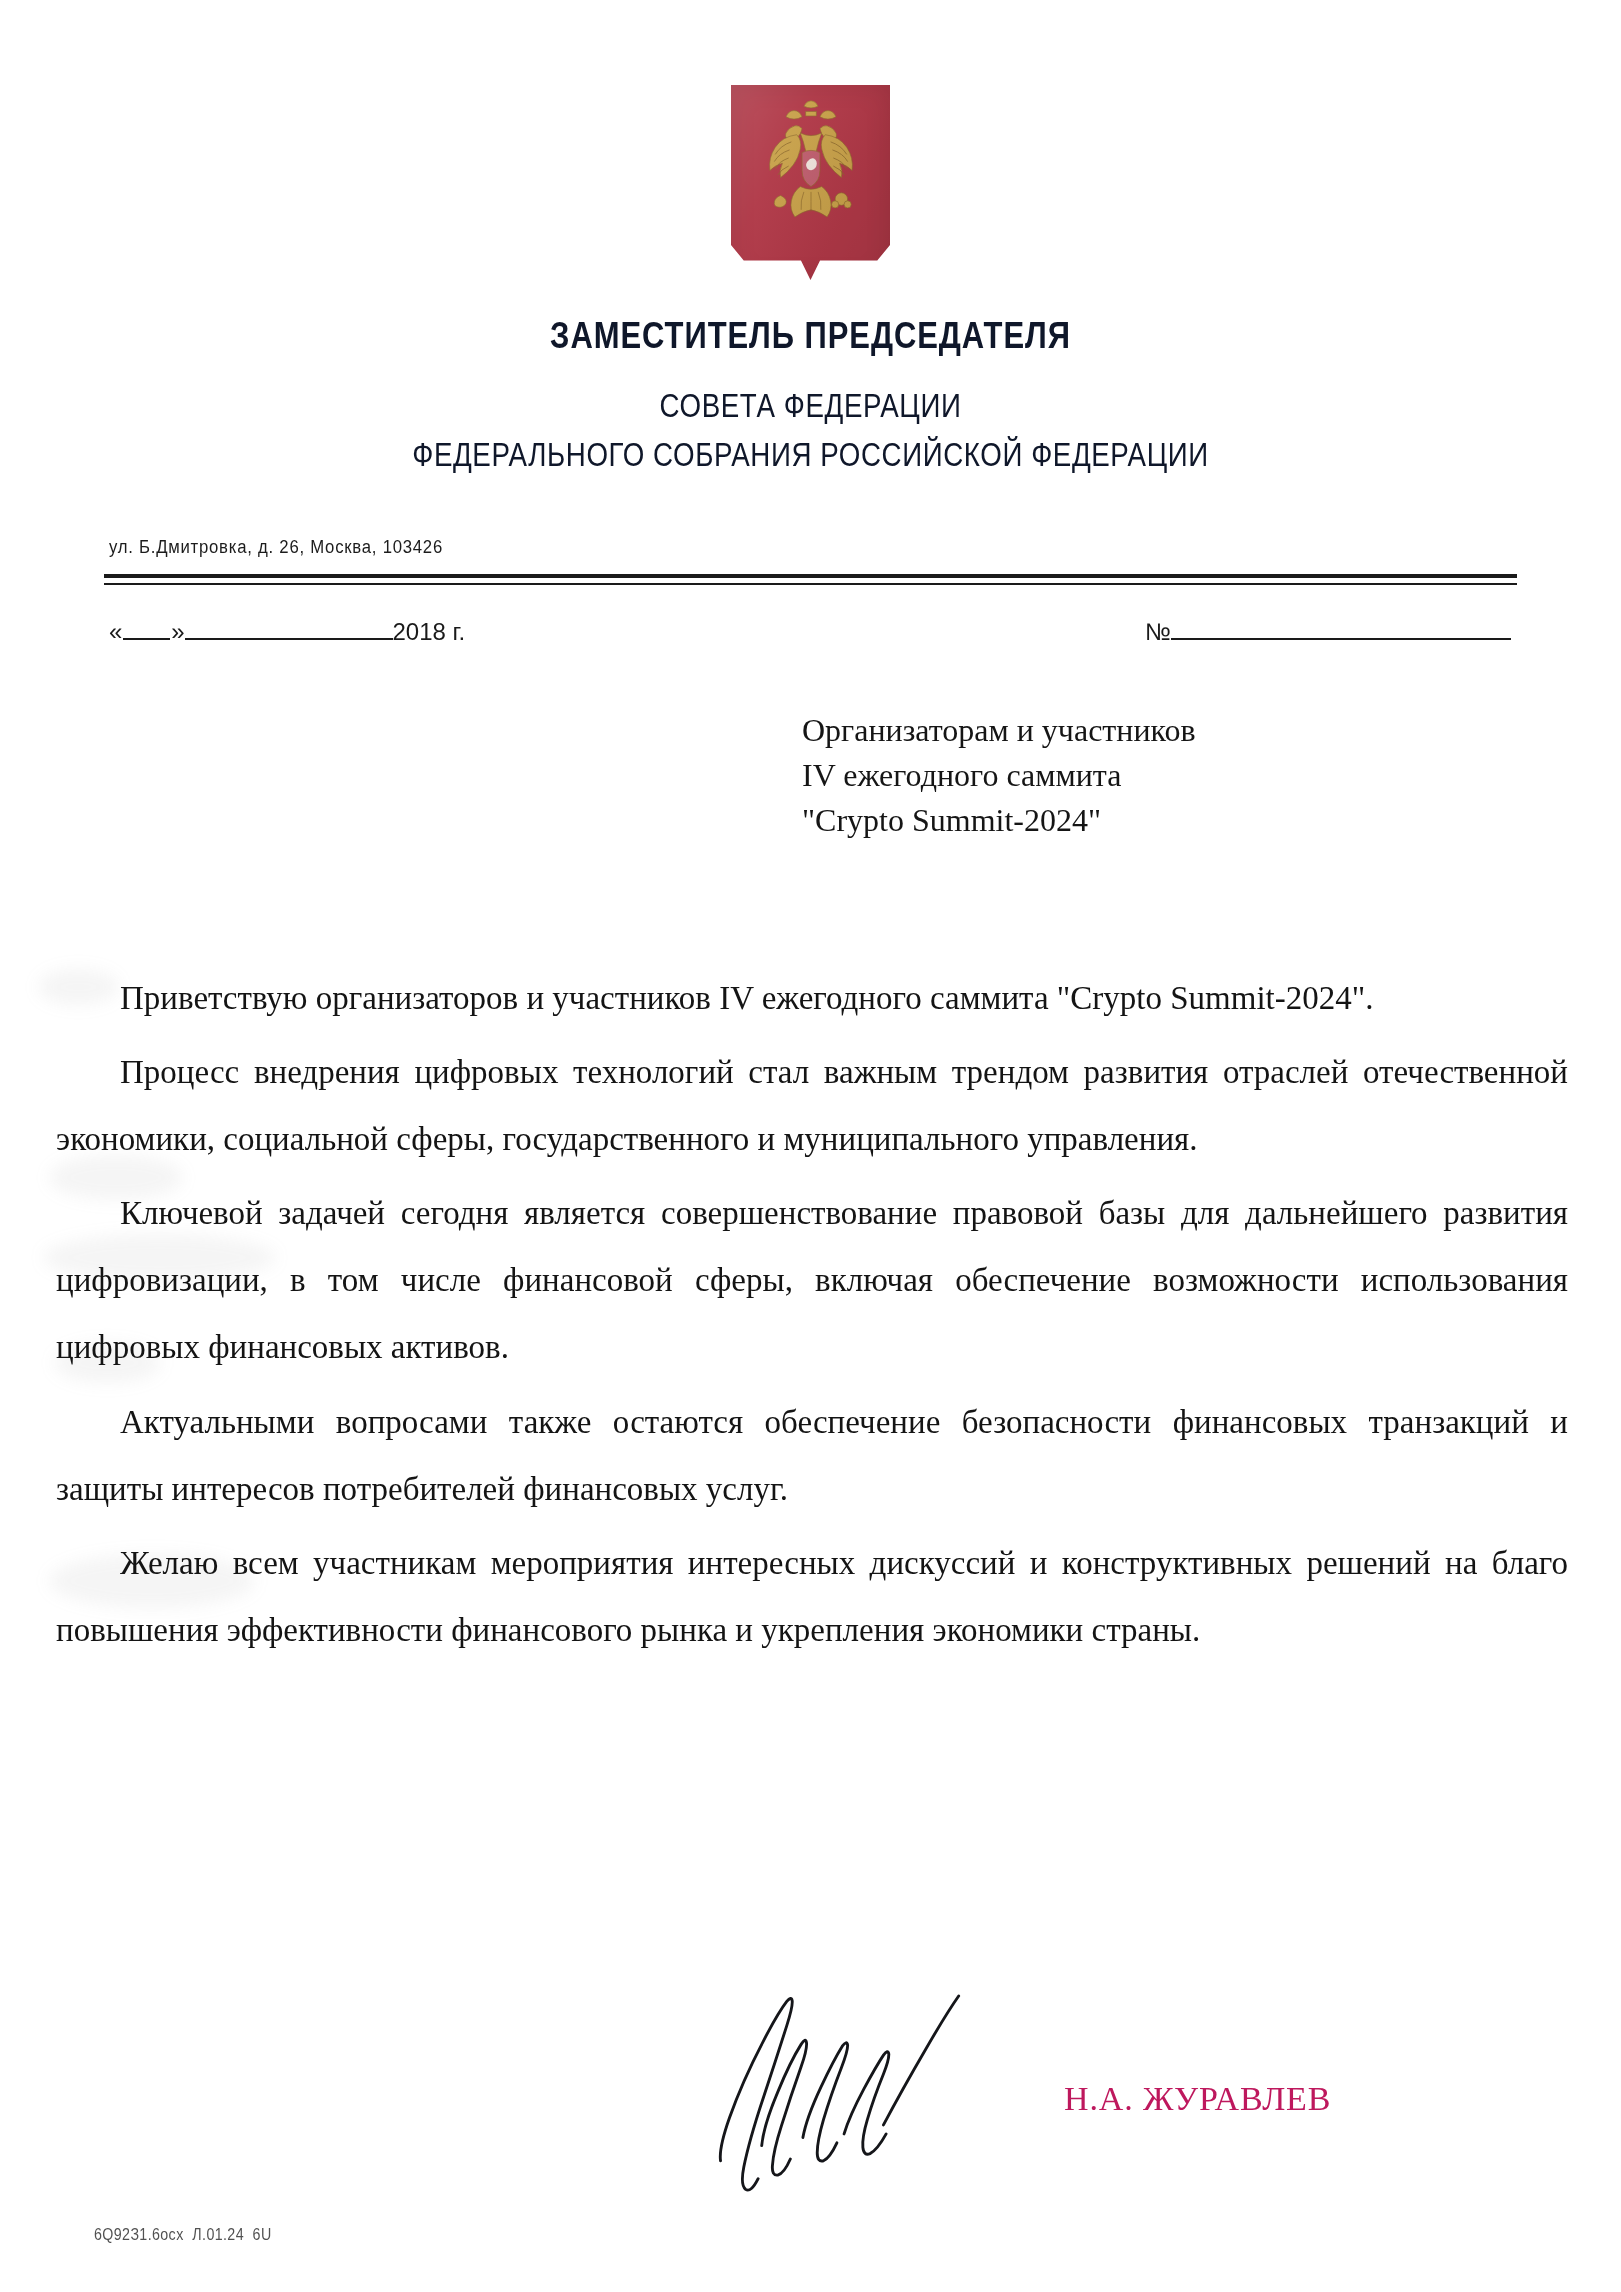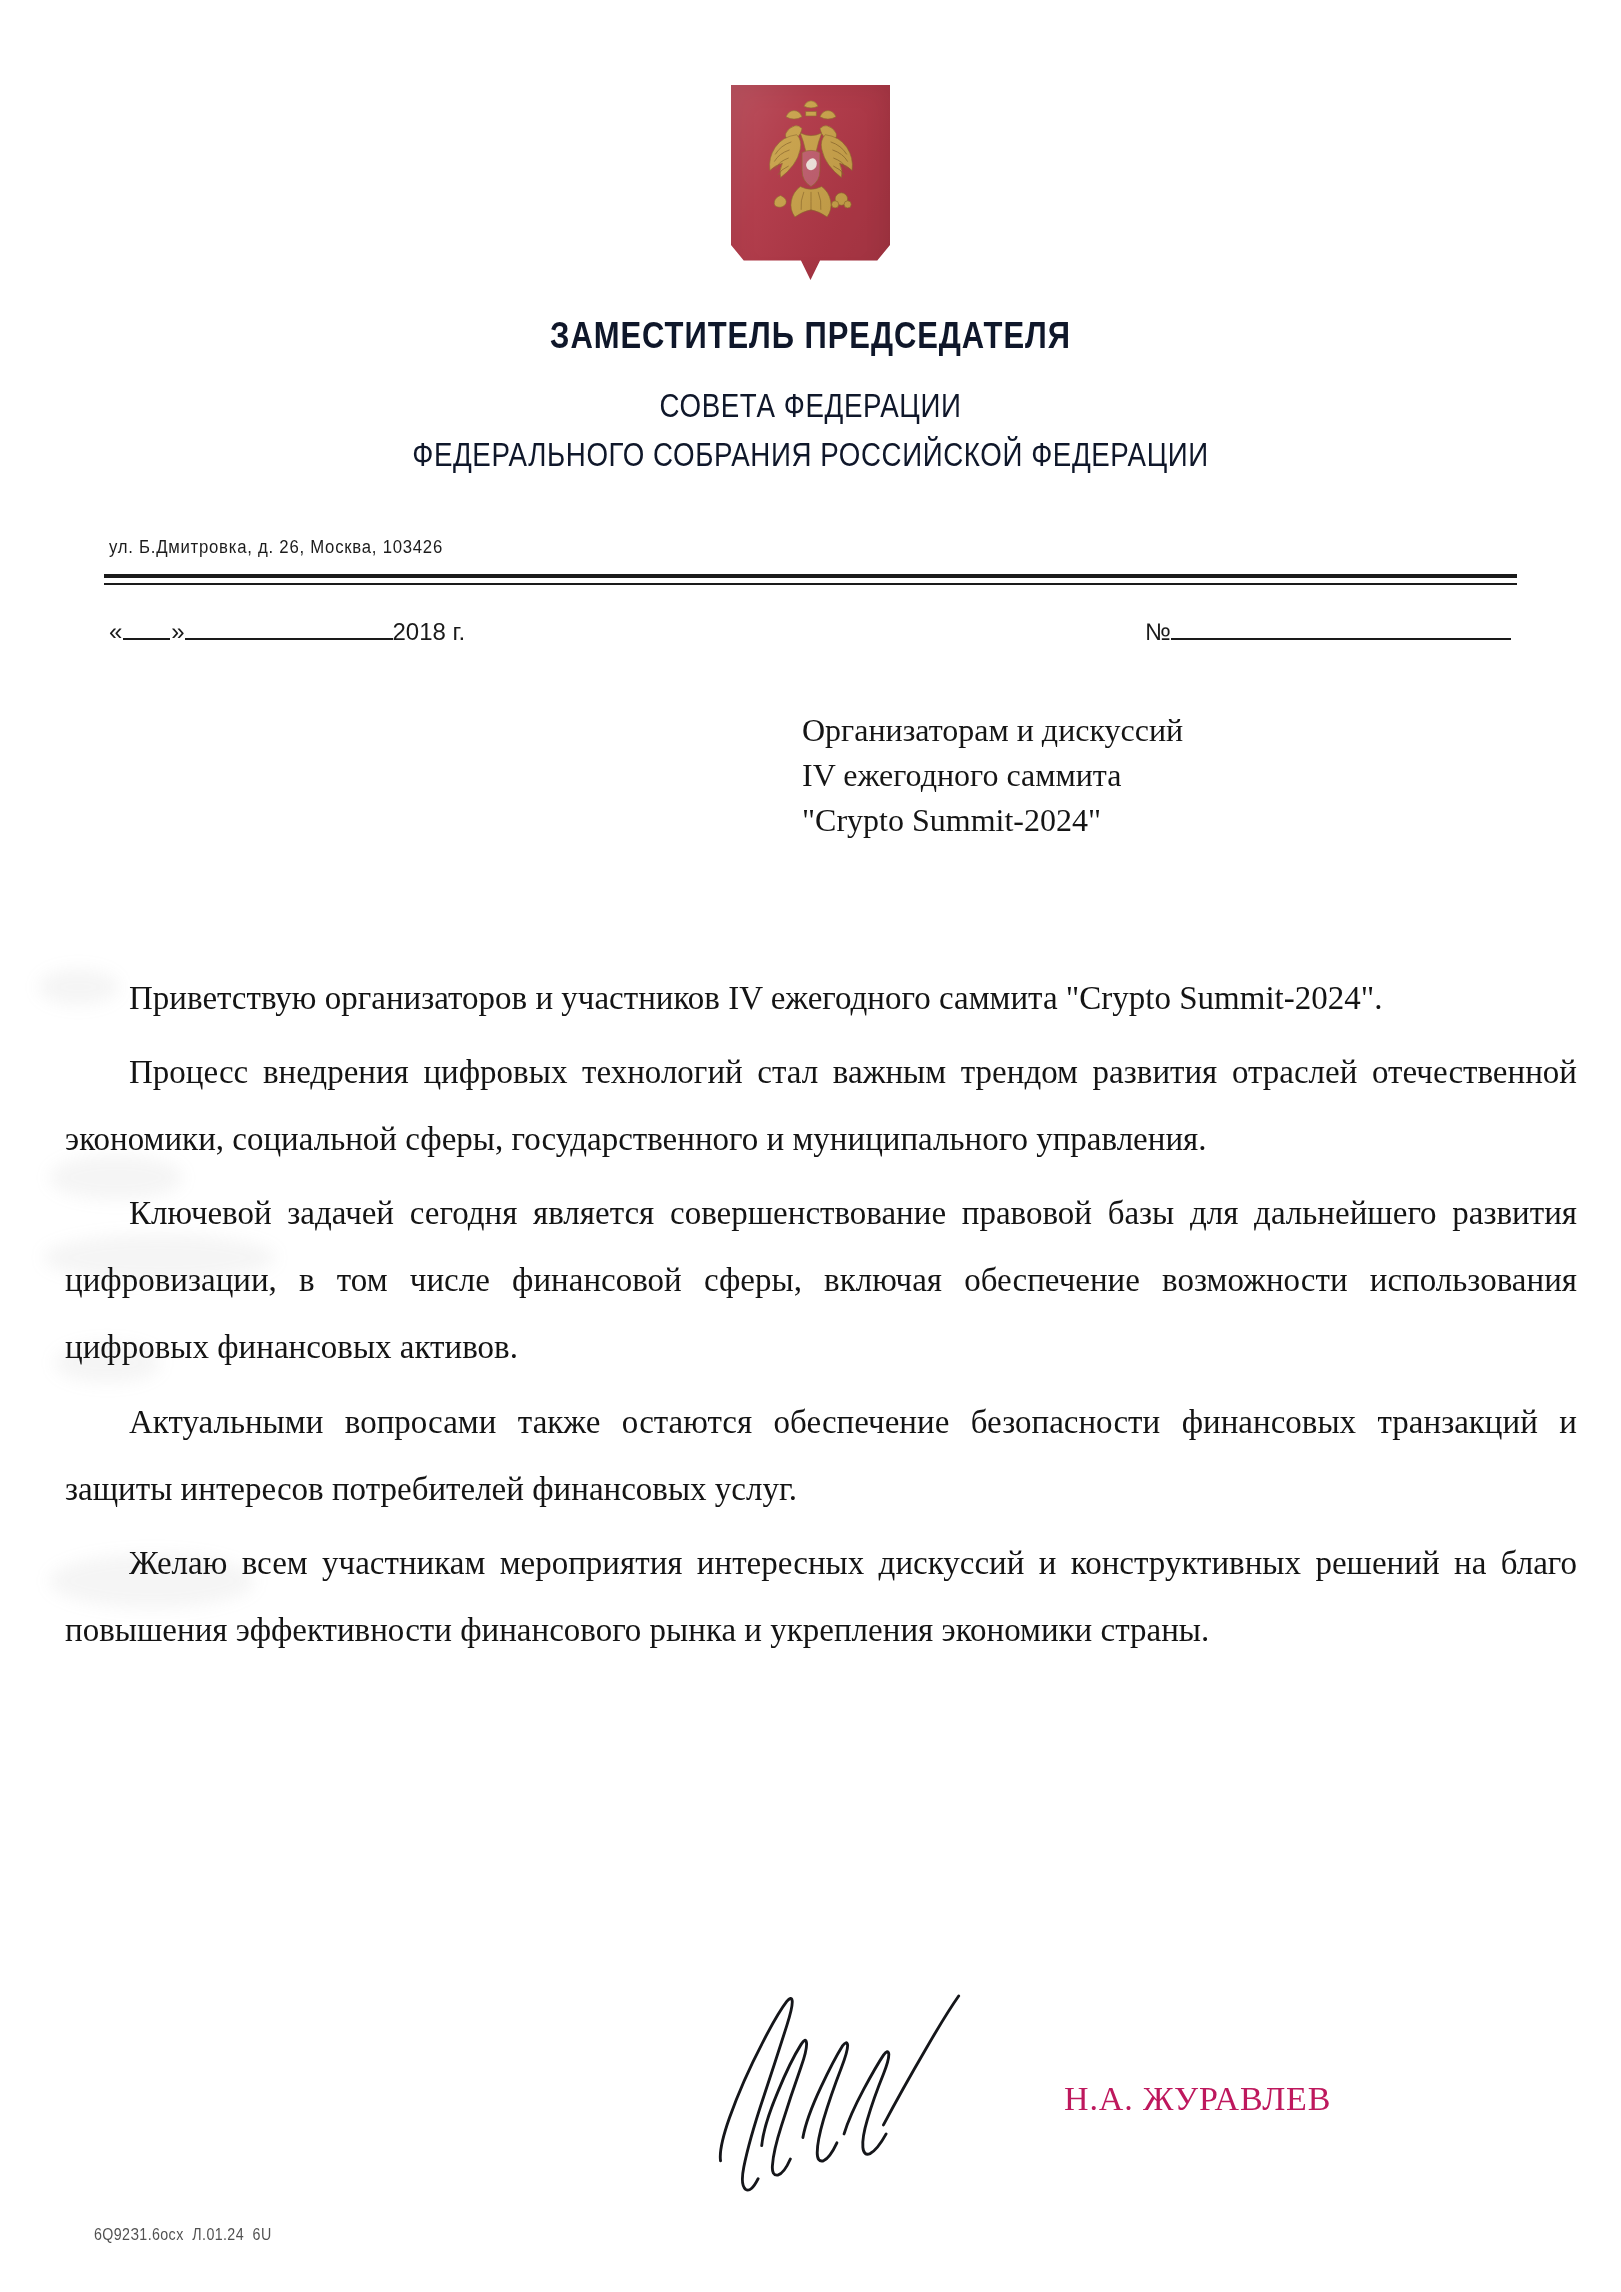--- a/index.html
+++ b/index.html
@@ -187,21 +187,20 @@
   .body-text {
     position: absolute;
     top: 965px;
     left: 56px;
     width: 1512px;
     font-family: "Liberation Serif", "DejaVu Serif", serif;
     font-size: 33px;
     line-height: 67px;
     text-align: justify;
     color: #141414;
-    margin-left: 9px;
   }
   .body-text p {
     margin: 0 0 7.2px 0;
     text-indent: 64px;
   }
 
   
   .signature-block {
     position: absolute;
     top: 1926px;
@@ -330,21 +329,21 @@
   <div class="address">ул. Б.Дмитровка, д. 26, Москва, 103426</div>
   <div class="rule-thick"></div>
   <div class="rule-thin"></div>
 
   <div class="datarow">
     <div class="date-field"><span>«</span><span class="blank-short"></span><span>»</span><span class="blank-long"></span><span>2018 г.</span></div>
     <div class="num-field"><span>№</span><span class="blank-num"></span></div>
   </div>
 
   <div class="addressee">
-    <div>Организаторам и дискуссий</div>
+    <div>Организаторам и участников</div>
     <div>IV ежегодного саммита</div>
     <div>"Crypto Summit-2024"</div>
   </div>
 
   <div class="body-text" id="body-text">
       <p>Приветствую организаторов и участников IV ежегодного саммита "Crypto Summit-2024".</p>
       <p>Процесс внедрения цифровых технологий стал важным трендом развития отраслей отечественной экономики, социальной сферы, государственного и муниципального управления.</p>
       <p>Ключевой задачей сегодня является совершенствование правовой базы для дальнейшего развития цифровизации, в том числе финансовой сферы, включая обеспечение возможности использования цифровых финансовых активов.</p>
       <p>Актуальными вопросами также остаются обеспечение безопасности финансовых транзакций и защиты интересов потребителей финансовых услуг.</p>
       <p>Желаю всем участникам мероприятия интересных дискуссий и конструктивных решений на благо повышения эффективности  финансового рынка и укрепления экономики страны.</p>

